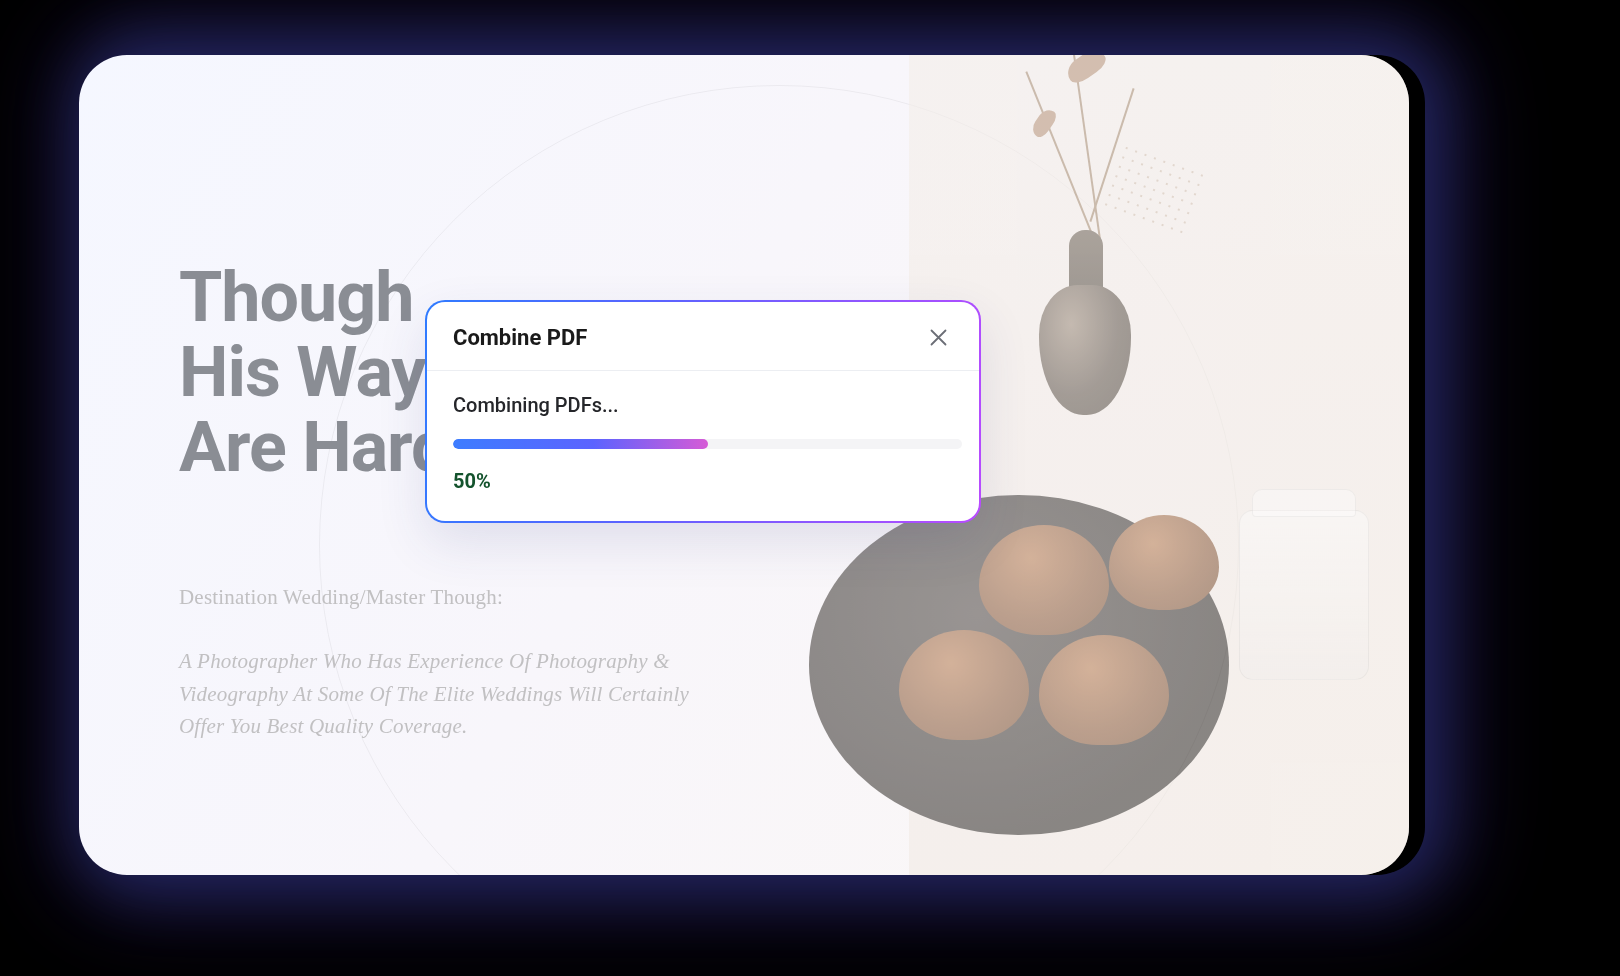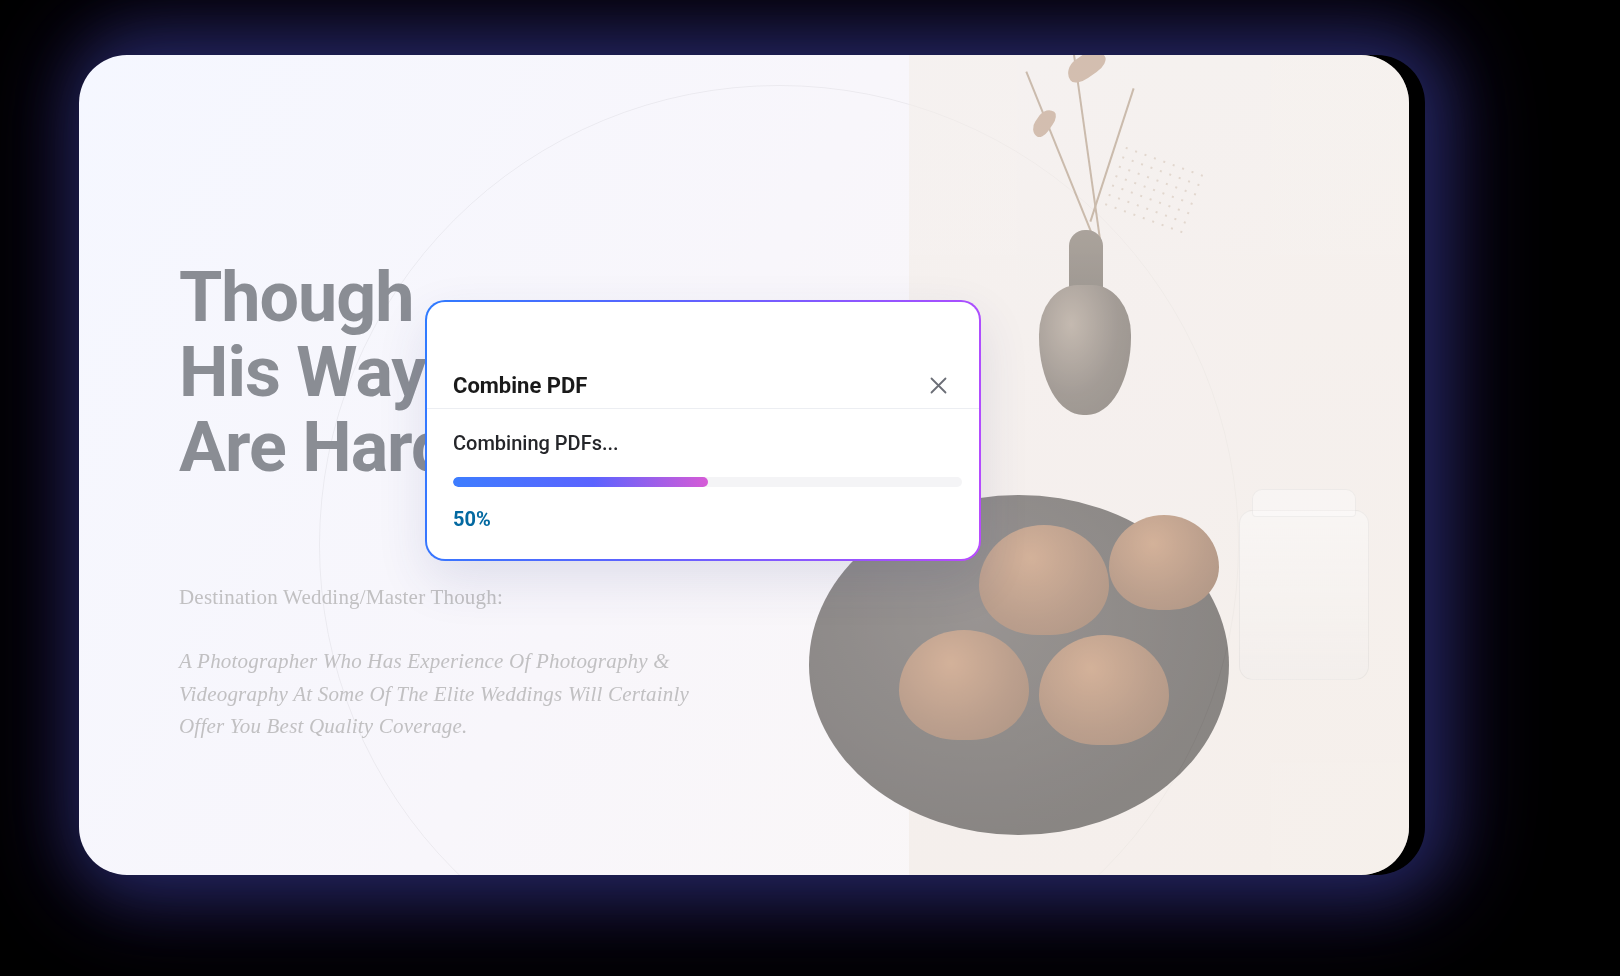--- a/index.html
+++ b/index.html
@@ -186,23 +186,22 @@
     }
     .modal-inner {
       background: #fff;
       border-radius: 18px;
       overflow: hidden;
     }
     .modal-header {
       display: flex;
       align-items: center;
       justify-content: space-between;
-      padding: 20px 26px 8px 26px;
+      padding: 20px 26px 18px 26px;
       border-bottom: 1px solid #eceef2;
-      margin-top: 48px;
     }
     .modal-title {
       font-size: 22px;
       font-weight: 700;
       color: #1a1a1a;
     }
     .close-btn {
       width: 30px;
       height: 30px;
       display: flex;
@@ -230,21 +229,21 @@
       margin-bottom: 20px;
     }
     .progress-fill {
       height: 100%;
       border-radius: 999px;
       background: linear-gradient(90deg, #3d7dff 0%, #5b63ff 55%, #d65bd6 100%);
     }
     .progress-pct {
       font-size: 20px;
       font-weight: 700;
-      color: #0369a1;
+      color: #14532d;
     }
   </style>
 </head>
 <body>
 
 <div class="glow-wrapper"></div>
 
 <div class="card">
   <div class="bg-circle"></div>
 

